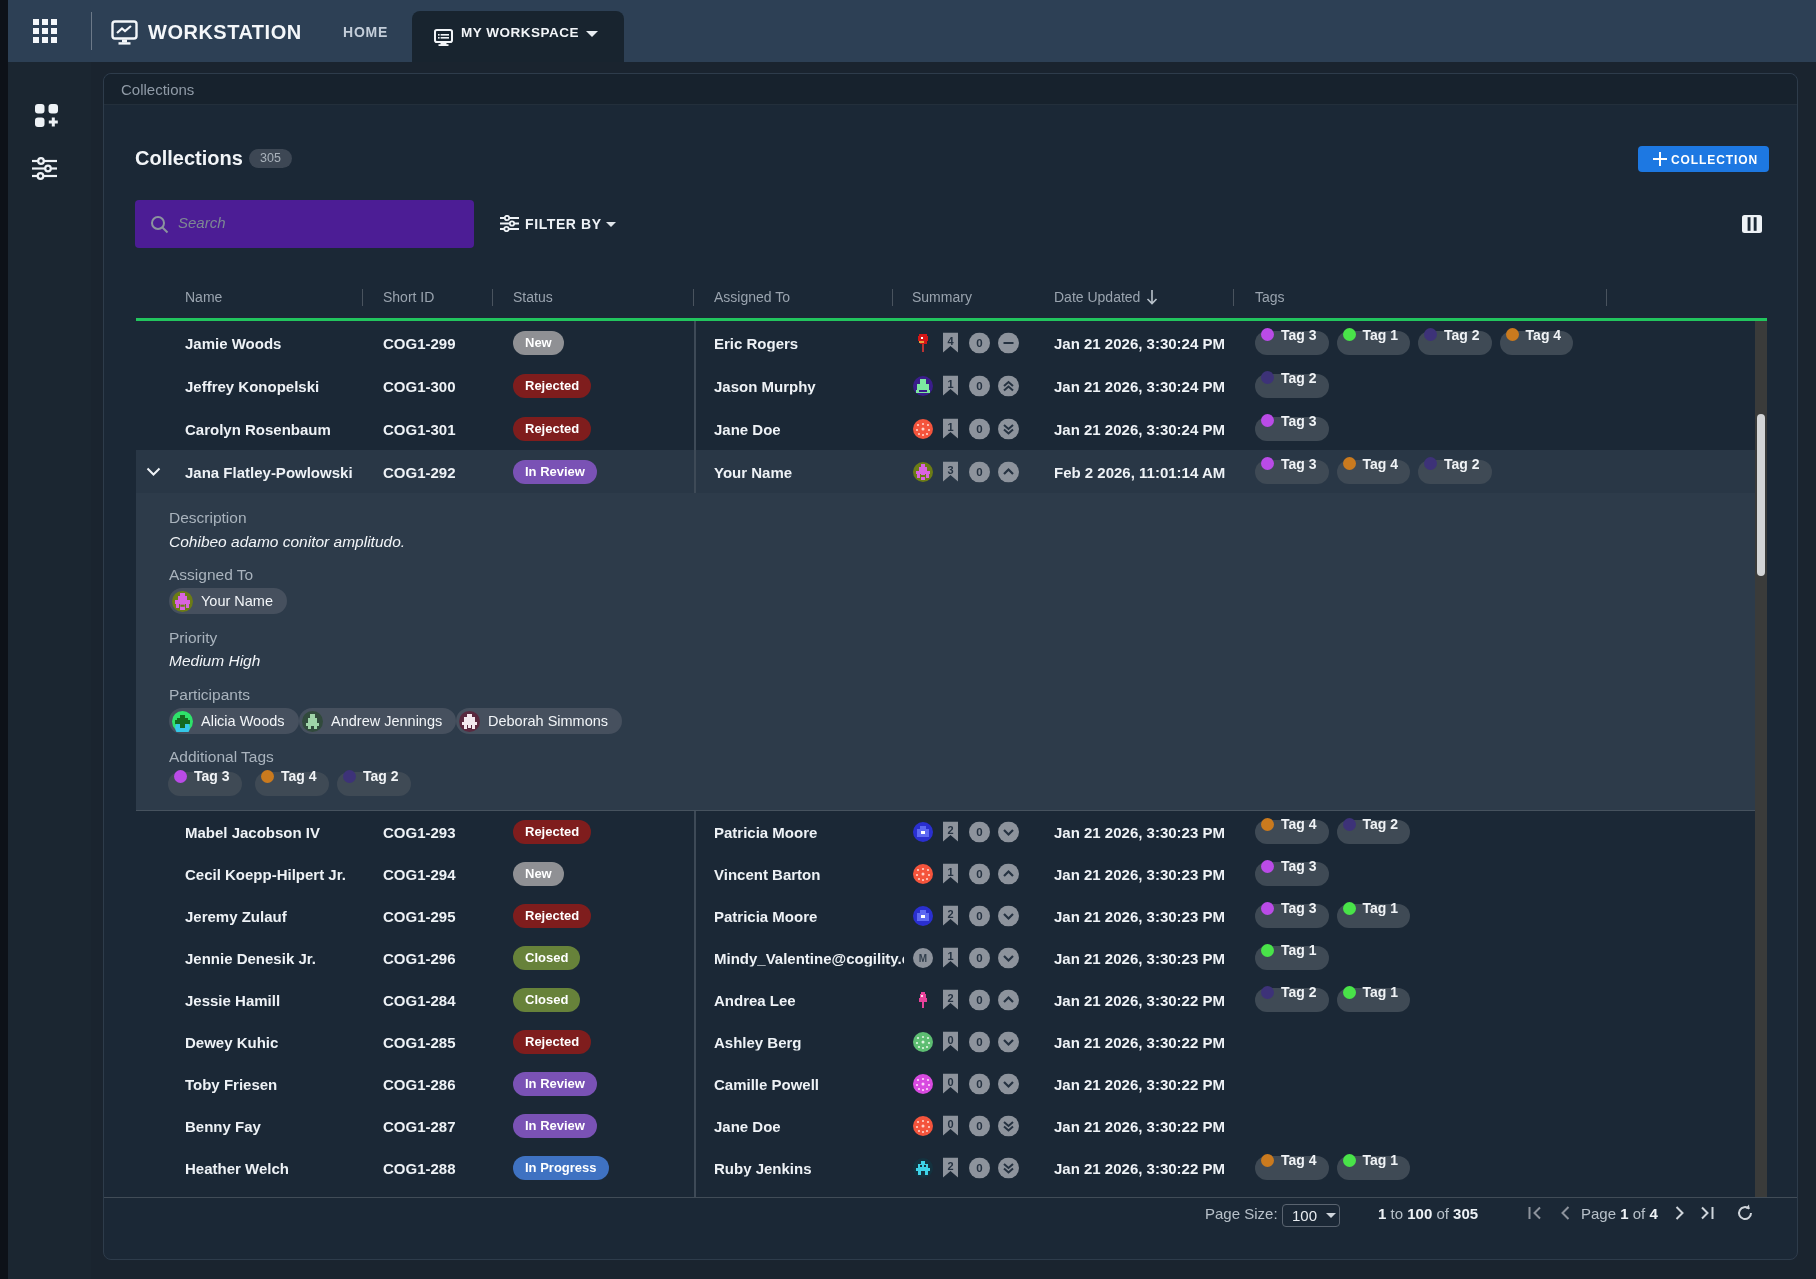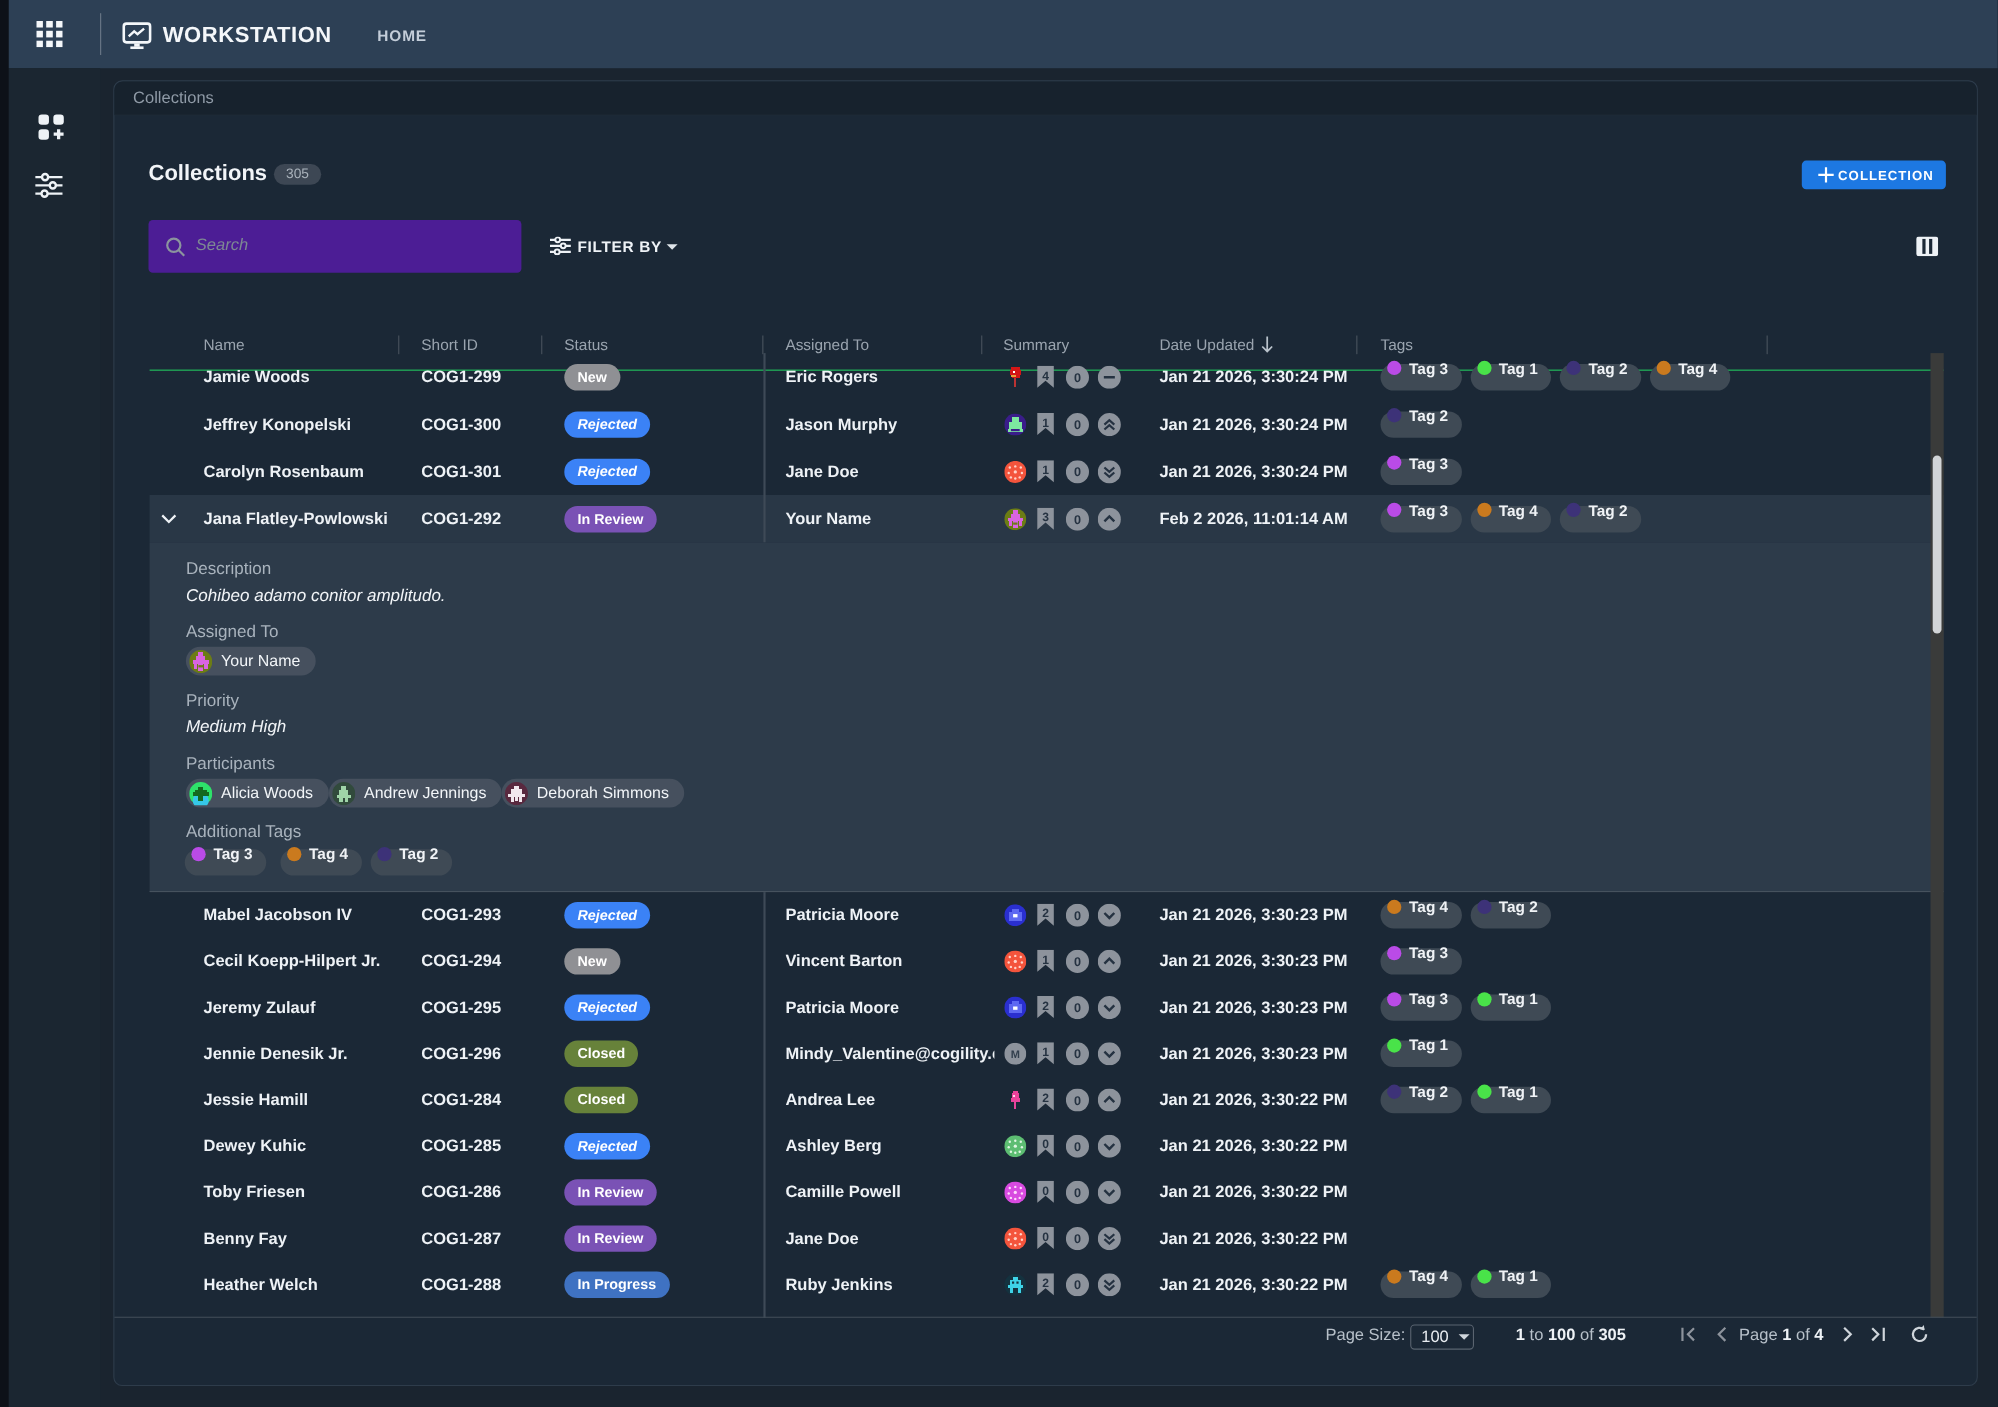--- a/index.html
+++ b/index.html
@@ -32,32 +32,32 @@
 #search { position:absolute; left:31px; top:126px; width:339px; height:48px; background:#4c1d95; border-radius:4px; }
 #search svg { position:absolute; left:15px; top:15px; }
 #search span { position:absolute; left:43px; top:14px; font-size:15px; font-style:italic; color:#7d8893; }
 #filterby { position:absolute; left:396px; top:140px; width:170px; height:20px; white-space:nowrap; }
 #filterby svg { position:absolute; left:0; top:1px; }
 #filterby .lbl { position:absolute; left:25px; top:2px; font-size:14px; font-weight:bold; color:#eef2f6; letter-spacing:0.6px; }
 #filterby .caret { position:absolute; left:106px; top:8px; width:0; height:0; border-left:5px solid transparent; border-right:5px solid transparent; border-top:5px solid #dfe5ea; }
 #colicon { position:absolute; left:1638px; top:141px; }
 
 #table { position:absolute; left:32px; top:199px; width:1631px; height:925px; }
-#thead { position:absolute; left:0; top:16px; width:100%; height:48px; border-bottom:1px solid #22c55e; color:#9aa4af; }
+#thead { position:absolute; left:0; top:0; width:100%; height:48px; border-bottom:3px solid #22c55e; color:#9aa4af; }
 #thead .h { position:absolute; top:16px; font-size:14px; }
 #thead .sep { position:absolute; top:16px; width:1px; height:17px; background:#49535e; }
 #tbody { position:absolute; left:0; top:48px; width:100%; }
 .row { position:relative; width:100%; height:43px; }
 .row2 { position:relative; width:100%; height:42px; }
 .cell { position:absolute; top:50%; transform:translateY(-50%); white-space:nowrap; }
 .name { left:49px; font-size:15px; font-weight:bold; color:#eef2f6; }
 .sid { left:247px; font-size:15px; font-weight:bold; color:#eef2f6; }
 .status { left:377px; height:24px; border-radius:12px; color:#fff; font-size:13px; font-weight:bold; line-height:24px; padding:0 12px; }
 .st-new { background:#8f9094; }
-.st-rej { background:#3b82f6;font-style:italic; }
+.st-rej { background:#7f1d1d; }
 .st-rev { background:#7a52b5; }
 .st-clo { background:#67823a; }
 .st-pro { background:#3f72c2; }
 .assignee { left:578px; font-size:15px; font-weight:bold; color:#eef2f6; max-width:190px; overflow:hidden; }
 .av { left:777px; width:20px; height:20px; }
 .bm { left:806px; }
 .zc { left:833px; }
 .cv { left:862px; }
 .date { left:918px; font-size:15px; font-weight:bold; color:#eef2f6; }
 .tags { left:1119px; display:flex; gap:8px; }
@@ -107,20 +107,32 @@
     </svg>
   <div id="navdiv"></div>
   <svg id="logoicon" width="27" height="25" viewBox="0 0 27 25">
       <rect x="1.5" y="1.5" width="24" height="17" rx="2.5" fill="none" stroke="#f4f7fa" stroke-width="2.4"></rect>
       <path d="M6 13 L11 8.5 L14 11 L20 6" fill="none" stroke="#f4f7fa" stroke-width="2.2"></path>
       <rect x="11" y="19.5" width="5" height="3" fill="#f4f7fa"></rect>
       <rect x="7.5" y="22.2" width="12" height="2.4" fill="#f4f7fa"></rect>
     </svg>
   <div id="logotext">WORKSTATION</div>
   <div id="home">HOME</div>
+  <div id="tab">
+    <svg id="tabicon" width="19" height="17" viewBox="0 0 19 17">
+        <rect x="1" y="1" width="17" height="12" rx="1.8" fill="none" stroke="#f2f5f8" stroke-width="2"></rect>
+        <rect x="4" y="5" width="1.6" height="1.6" fill="#f2f5f8"></rect>
+        <rect x="6.6" y="5" width="8.4" height="1.6" fill="#f2f5f8"></rect>
+        <rect x="4" y="8" width="1.6" height="1.6" fill="#f2f5f8"></rect>
+        <rect x="6.6" y="8" width="8.4" height="1.6" fill="#f2f5f8"></rect>
+        <path d="M6.5 13 h6 v2.2 h2 v1.8 h-10 v-1.8 h2 z" fill="#f2f5f8"></path>
+      </svg>
+    <div id="tabtext">MY WORKSPACE</div>
+    <div id="tabcaret"></div>
+  </div>
 </div>
 <div id="sidebar">
   <svg class="abs" style="left:26px;top:41px" width="25" height="25" viewBox="0 0 25 25">
       <g fill="#eef2f6">
         <rect x="1" y="1" width="9.5" height="9.5" rx="3"></rect>
         <rect x="14.5" y="1" width="9.5" height="9.5" rx="3"></rect>
         <rect x="1" y="14.5" width="9.5" height="9.5" rx="3"></rect>
         <path d="M17.8 14.5 h3 v3 h3 v3 h-3 v3 h-3 v-3 h-3 v-3 h3 z"></path>
       </g>
     </svg>

